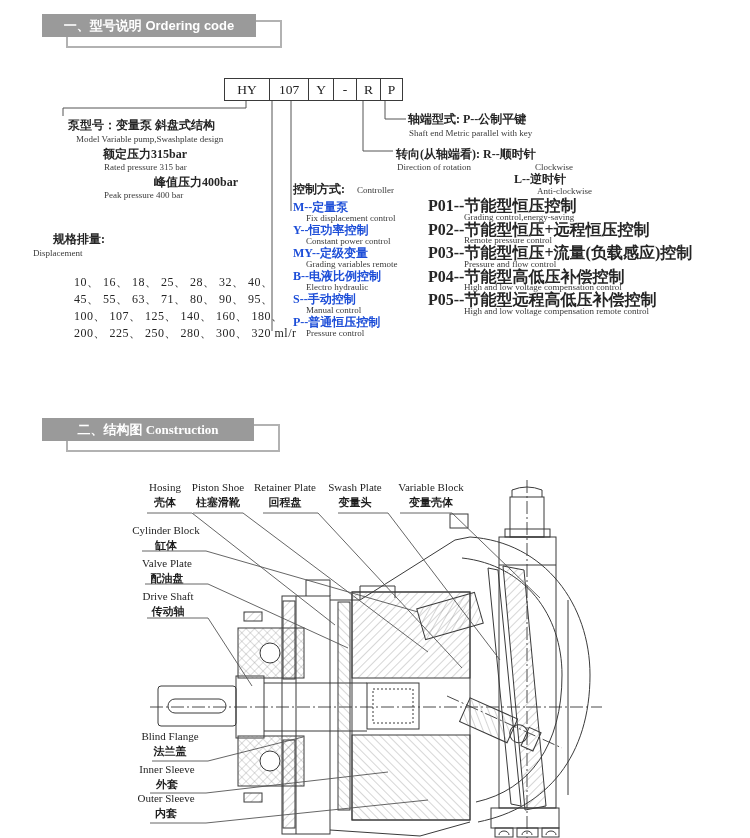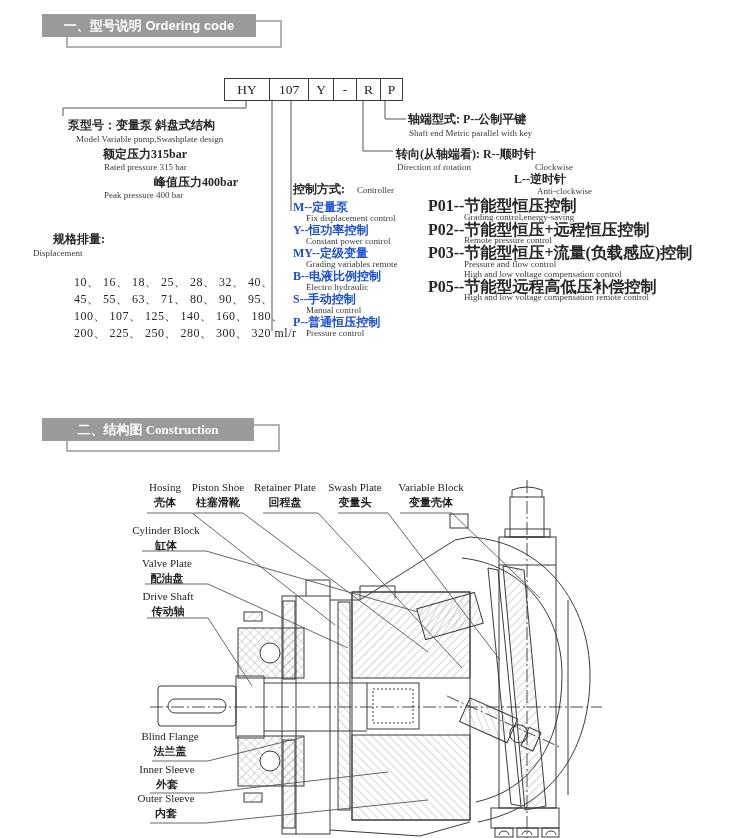--- a/index.html
+++ b/index.html
@@ -111,20 +111,21 @@
     </div>
     <div class="popt">
       <div class="o-zh">P02--节能型恒压+远程恒压控制</div>
       <div class="o-en">Remote pressure control</div>
     </div>
     <div class="popt">
       <div class="o-zh">P03--节能型恒压+流量(负载感应)控制</div>
       <div class="o-en">Pressure and flow control</div>
     </div>
     <div class="popt">
+      <div class="o-zh">P04--节能型高低压补偿控制</div>
       <div class="o-en">High and low voltage compensation control</div>
     </div>
     <div class="popt">
       <div class="o-zh">P05--节能型远程高低压补偿控制</div>
       <div class="o-en">High and low voltage compensation  remote control</div>
     </div>
   </div>
 
   <div class="banner-shadow" style="left:66px;top:424px;width:210px;height:24px;"></div>
   <div class="banner" style="left:42px;top:418px;width:212px;font-family:Liberation Serif, serif;">二、结构图 Construction</div>

